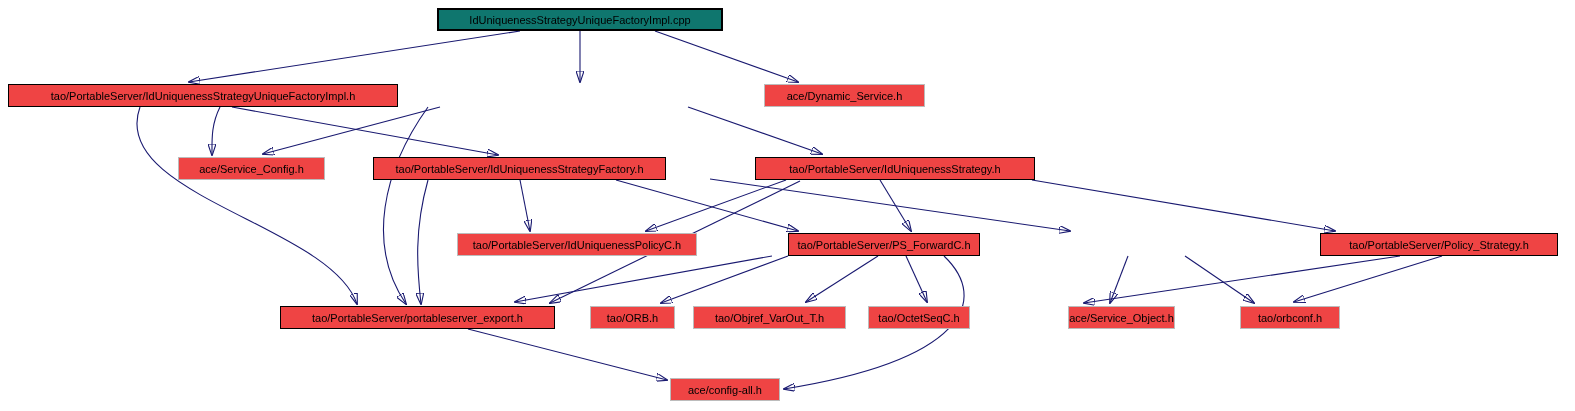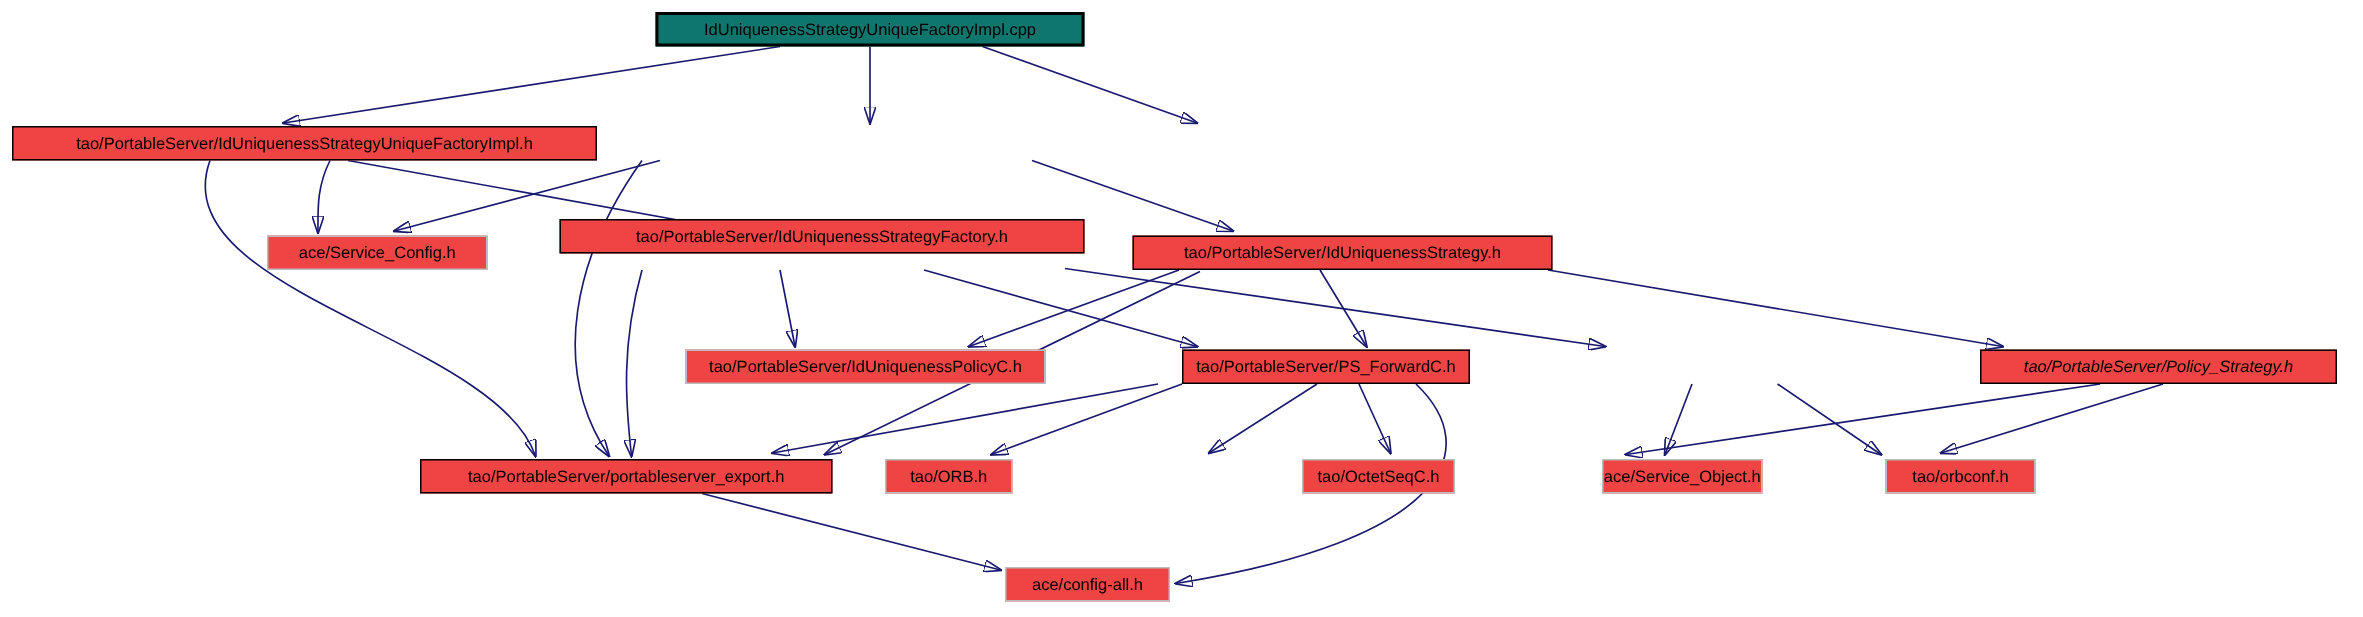--- a/index.html
+++ b/index.html
@@ -59,30 +59,32 @@
     <path marker-end="url(#arrow)" d="M1128,256 L1110,303"></path>
     <path marker-end="url(#arrow)" d="M1185,256 L1254,303"></path>
     <path marker-end="url(#arrow)" d="M1400,256 L1084,303"></path>
     <path marker-end="url(#arrow)" d="M1442,256 L1294,302"></path>
     <path marker-end="url(#arrow)" d="M468,329 L667,380"></path>
   </svg>
 
   <div class="node focus" style="left:437px;top:8px;width:286px;">IdUniquenessStrategyUniqueFactoryImpl.cpp</div>
 
   <div class="node" style="left:8px;top:84px;width:390px;">tao/PortableServer/IdUniquenessStrategyUniqueFactoryImpl.h</div>
+  <div class="node external" style="left:764px;top:84px;width:161px;">ace/Dynamic_Service.h</div>
 
   <div class="node external" style="left:178px;top:157px;width:147px;">ace/Service_Config.h</div>
-  <div class="node" style="left:373px;top:146px;width:350px;">tao/PortableServer/IdUniquenessStrategyFactory.h</div>
+  <div class="node" style="left:373px;top:157px;width:293px;">tao/PortableServer/IdUniquenessStrategyFactory.h</div>
   <div class="node" style="left:755px;top:157px;width:280px;">tao/PortableServer/IdUniquenessStrategy.h</div>
 
   <div class="node external" style="left:457px;top:233px;width:240px;">tao/PortableServer/IdUniquenessPolicyC.h</div>
   <div class="node" style="left:788px;top:233px;width:192px;">tao/PortableServer/PS_ForwardC.h</div>
-  <div class="node" style="left:1320px;top:233px;width:238px;font-style:italic;">tao/PortableServer/Policy_Strategy.h</div>
+  <div class="node" style="left:1320px;top:233px;width:238px;">tao/PortableServer/Policy_Strategy.h</div>
 
   <div class="node" style="left:280px;top:306px;width:275px;">tao/PortableServer/portableserver_export.h</div>
   <div class="node external" style="left:590px;top:306px;width:85px;">tao/ORB.h</div>
+  <div class="node external" style="left:693px;top:306px;width:153px;">tao/Objref_VarOut_T.h</div>
   <div class="node external" style="left:868px;top:306px;width:102px;">tao/OctetSeqC.h</div>
   <div class="node external" style="left:1068px;top:306px;width:107px;">ace/Service_Object.h</div>
-  <div class="node external" style="left:1240px;top:306px;width:100px;margin-left:17px;">tao/orbconf.h</div>
+  <div class="node external" style="left:1240px;top:306px;width:100px;">tao/orbconf.h</div>
 
   <div class="node external" style="left:670px;top:378px;width:110px;">ace/config-all.h</div>
 
 </div>
 
 </body></html>

